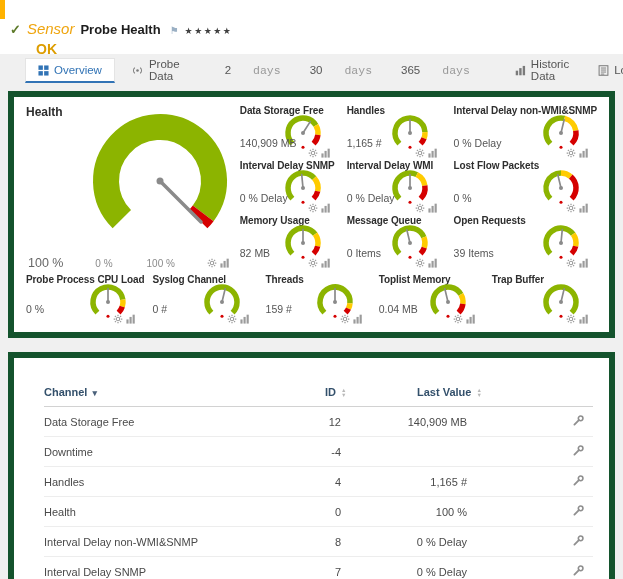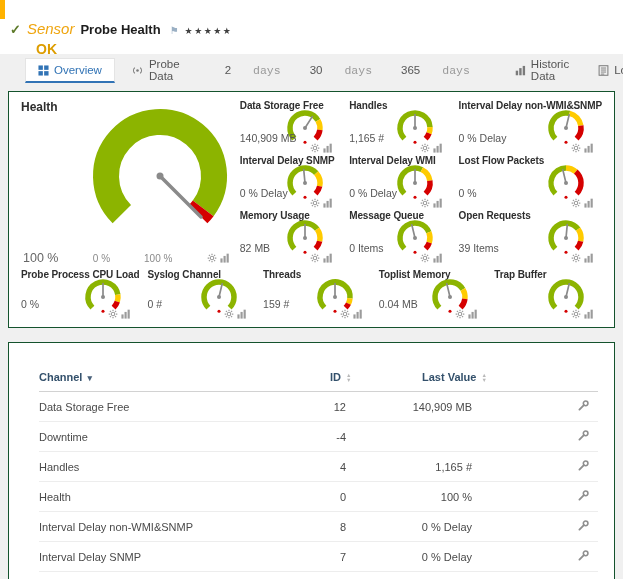--- a/index.html
+++ b/index.html
@@ -26,21 +26,21 @@
   .tab.active{background:#fff;color:#3173b5;border:1px solid #e4e4e4;border-bottom:2px solid #3173b5;}
   .tab-icon{margin-right:5px;display:inline-flex;color:#7a7a7a;}
   .tab.active .tab-icon{color:#3173b5;}
   .tab-label{color:inherit;}
   .tab-sub{color:#999;margin-left:22px;font-family:Liberation Mono, monospace;}
   [data-name="tab-2-days"]{margin-left:16px;}
   [data-name="tab-historic-data"]{margin-left:16px;}
   [data-name="tab-log"]{margin-left:auto;margin-right:4px;}
 
   
-  .panel{background:#fff;border:1px solid #14532d;margin:8px 8px 0 8px;}
+  .panel{background:#fff;border:6px solid #14532d;margin:8px 8px 0 8px;}
   .gauges-panel{padding:8px 12px 6px 12px;}
   .gauges-grid{display:grid;grid-template-columns:repeat(5,1fr);grid-template-rows:repeat(3,55px);column-gap:8px;}
   .big-cell{grid-column:1/3;grid-row:1/4;position:relative;}
   .big-label{font-size:12px;font-weight:bold;color:#2e2e2e;}
   .big-dial{position:absolute;top:6px;right:2px;}
   .big-bottom{position:absolute;left:2px;right:2px;bottom:0;display:flex;align-items:center;}
   .big-value{font-size:12.5px;color:#666;}
   .spacer{flex:1;}
   .scale{font-size:10px;color:#8a8a8a;}
   .scale-gap{width:34px;}

